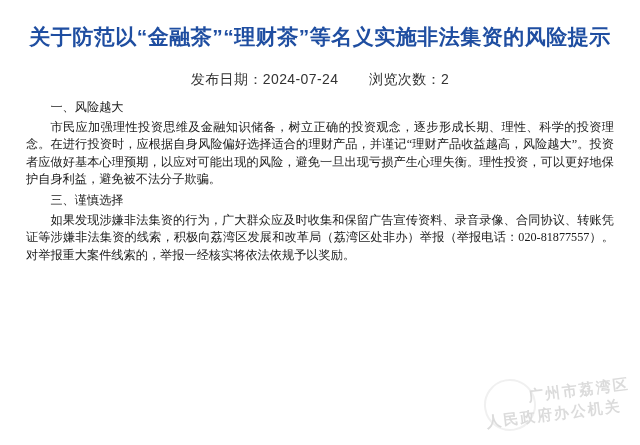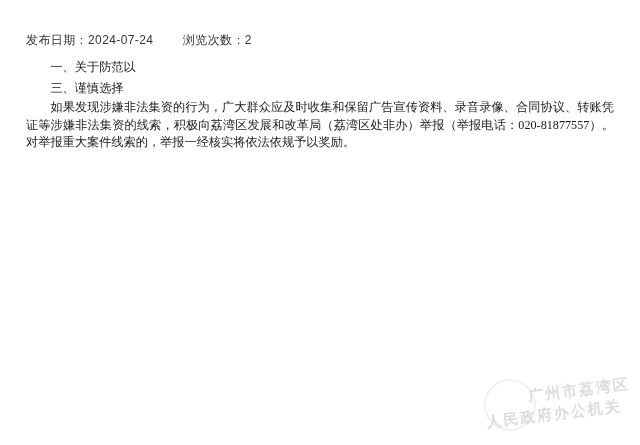--- a/index.html
+++ b/index.html
@@ -26,22 +26,23 @@
     font-family: "Liberation Sans", "DejaVu Sans", sans-serif;
     font-weight: bold;
     font-size: 21px;
     line-height: 33px;
     text-align: center;
     letter-spacing: 0.5px;
     margin: 6px 0 0 0;
   }
   .meta {
     margin-top: 18px;
+    text-align: center;
     font-family: "Liberation Sans", "DejaVu Sans", sans-serif;
-    font-size: 12px;
+    font-size: 14px;
     color: #333333;
     letter-spacing: 0.4px;
   }
   .meta span {
     display: inline-block;
   }
   .meta .sep {
     display: inline-block;
     width: 22px;
   }
@@ -101,29 +102,31 @@
     border-radius: 50%;
     transform: rotate(-10deg);
     opacity: 0.55;
   }
 </style>
 </head>
 <body>
 
 <div class="page">
 
+  <h1 class="title">关于防范以“金融茶”“理财茶”等名义实施非法集资的风险提示</h1>
 
   <div class="meta">
     <span>发布日期：2024-07-24</span>
     <span class="sep"></span>
     <span>浏览次数：2</span>
   </div>
 
   <div class="body">
-    <p class="heading">一、关于防范以</p>
+    <p class="heading">一、风险越大</p>
+    <p>市民应加强理性投资思维及金融知识储备，树立正确的投资观念，逐步形成长期、理性、科学的投资理念。在进行投资时，应根据自身风险偏好选择适合的理财产品，并谨记“理财产品收益越高，风险越大”。投资者应做好基本心理预期，以应对可能出现的风险，避免一旦出现亏损产生心理失衡。理性投资，可以更好地保护自身利益，避免被不法分子欺骗。</p>
     <p class="heading">三、谨慎选择</p>
     <p>如果发现涉嫌非法集资的行为，广大群众应及时收集和保留广告宣传资料、录音录像、合同协议、转账凭证等涉嫌非法集资的线索，积极向荔湾区发展和改革局（荔湾区处非办）举报（举报电话：020-81877557）。对举报重大案件线索的，举报一经核实将依法依规予以奖励。</p>
   </div>
 
   <div class="watermark">
     <div class="wm-seal"></div>
     <div class="wm-text wm-1">广州市荔湾区</div>
     <div class="wm-text wm-2">人民政府办公机关</div>
   </div>
 

